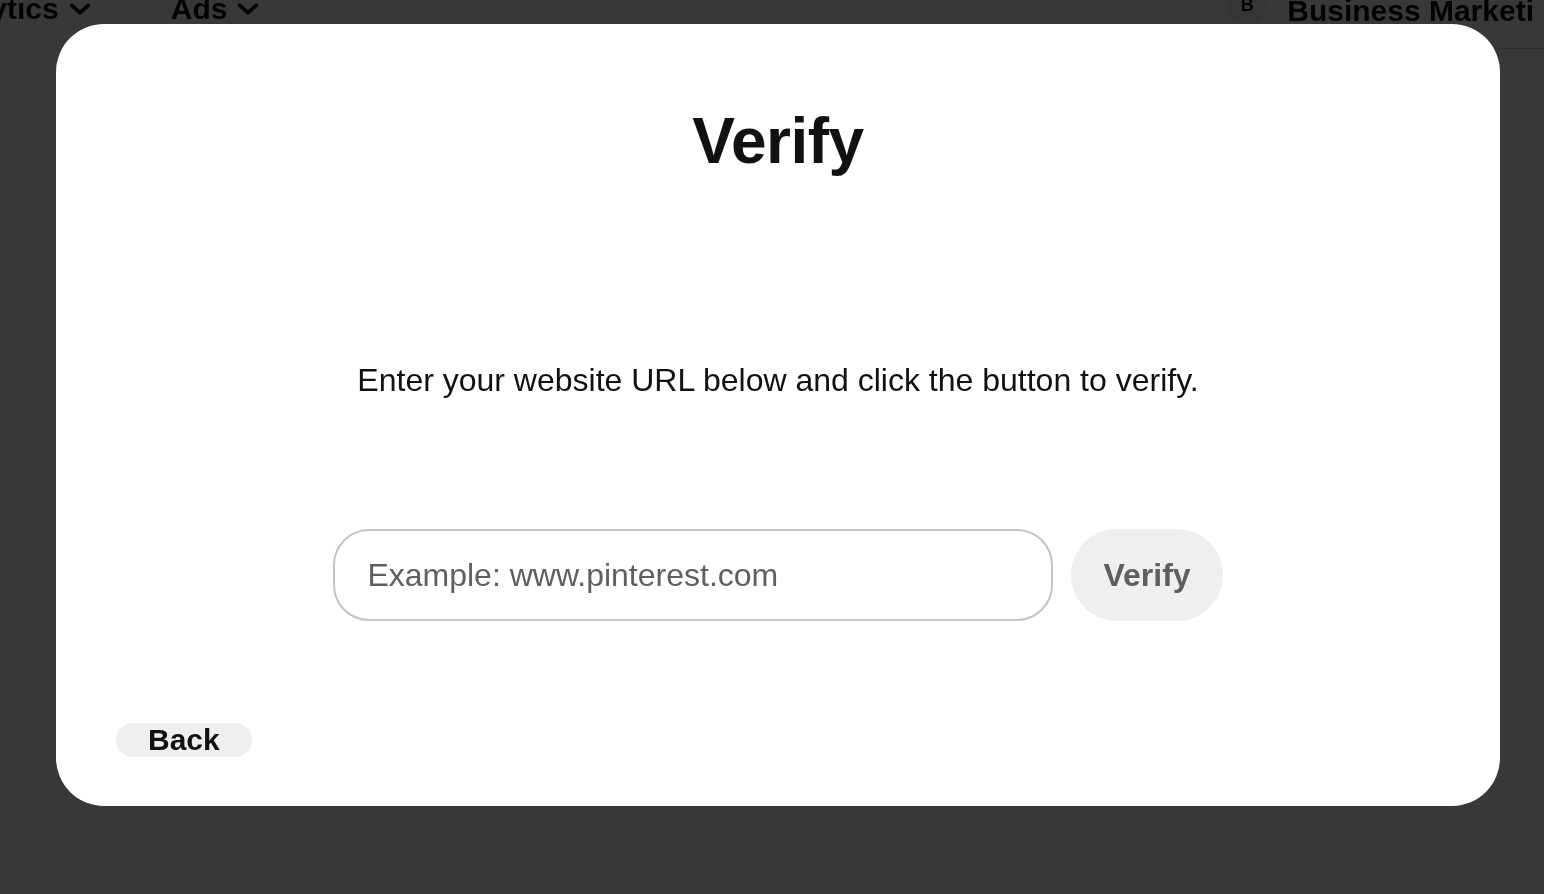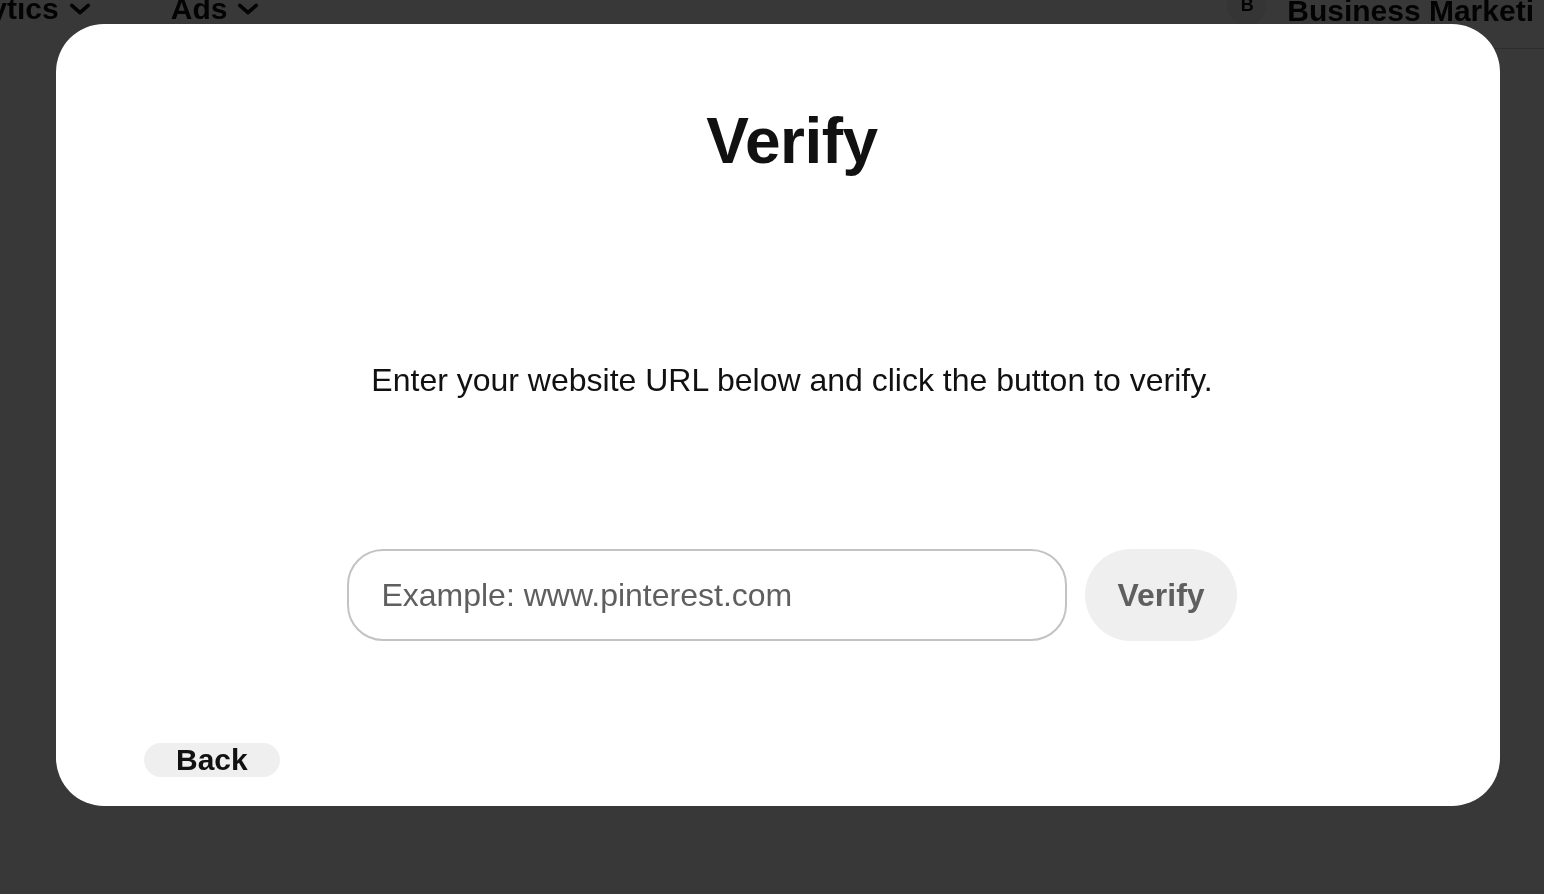--- a/index.html
+++ b/index.html
@@ -111,21 +111,21 @@
   .modal {
     position: absolute;
     top: 24px;
     left: 56px;
     right: 44px;
     bottom: 88px;
     background: #ffffff;
     border-radius: 48px;
     display: flex;
     flex-direction: column;
-    padding: 80px 60px 50px 88px;
+    padding: 80px 60px 50px 60px;
   }
   
   .modal-title {
     text-align: center;
     font-size: 64px;
     font-weight: 700;
     color: #111111;
     margin-bottom: 140px;
     letter-spacing: -0.5px;
   }
@@ -138,21 +138,20 @@
     margin-bottom: 130px;
     margin-top: 44px;
   }
   
   .input-row {
     display: flex;
     align-items: center;
     justify-content: center;
     gap: 18px;
     margin-bottom: auto;
-    margin-top: 20px;
   }
   
   .url-input {
     width: 720px;
     height: 92px;
     border: 2px solid #c3c3c3;
     border-radius: 36px;
     padding: 0 32px;
     font-size: 32px;
     font-family: inherit;

